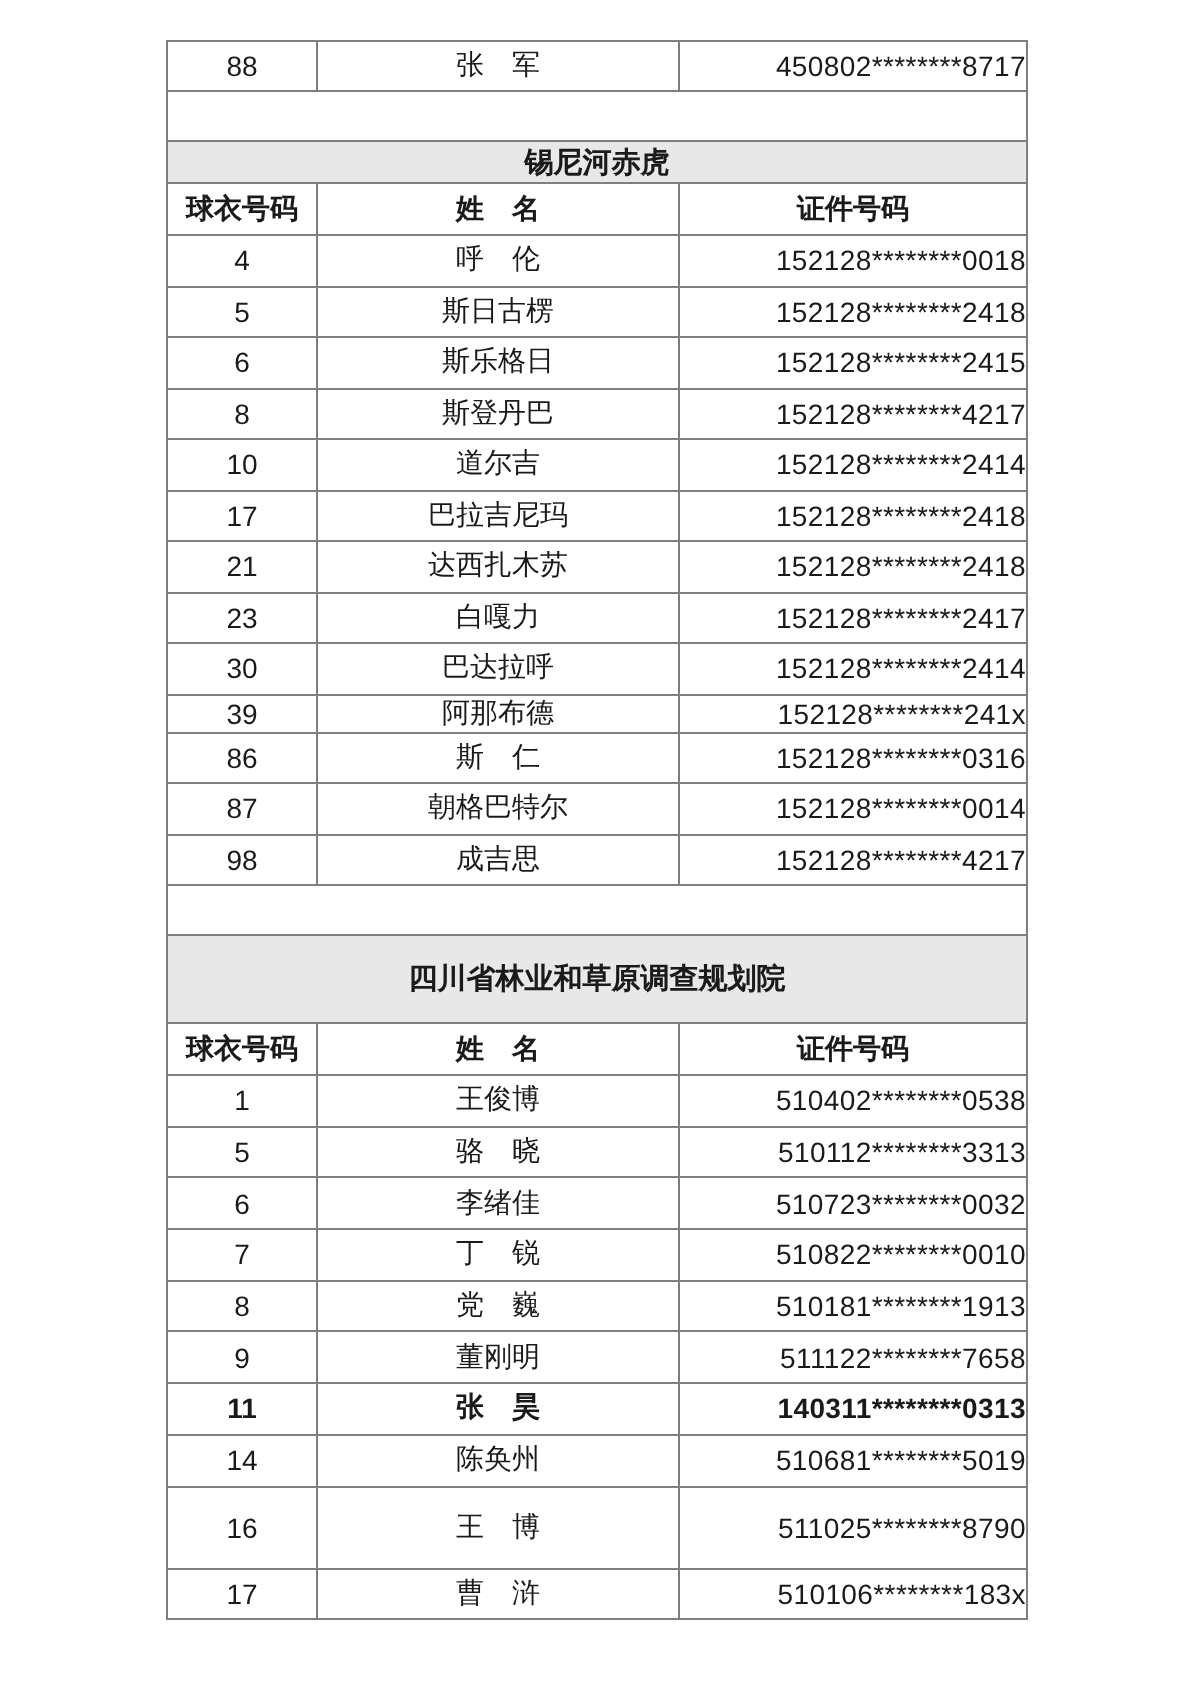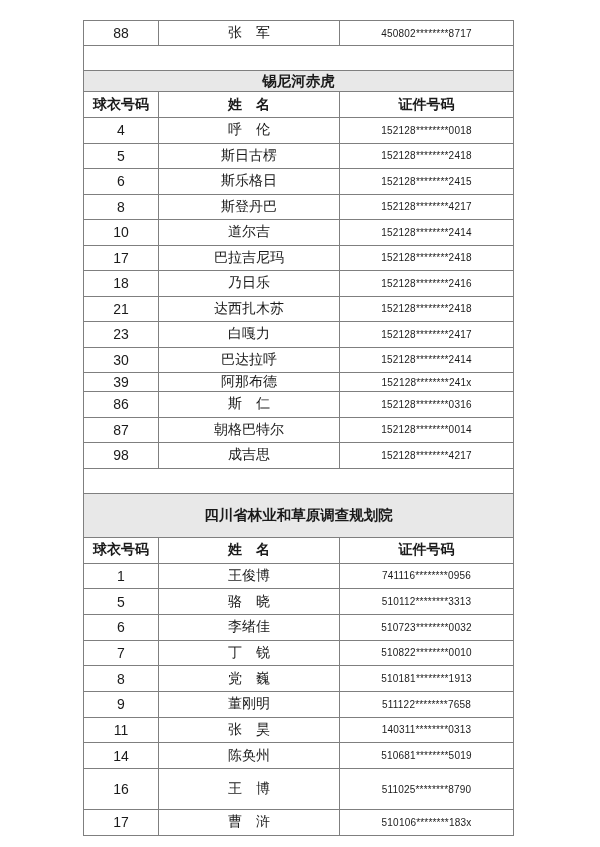--- a/index.html
+++ b/index.html
@@ -40,22 +40,23 @@
     border-top:none;
     border-bottom:none;
     background:#ffffff;
   }
   tr.section-title-row td{
     background:var(--section-bg);
     font-weight:bold;
     font-size:14.5px;
   }
   td.id-cell{
-    font-size:10px;
+    font-size:14px;
     letter-spacing:0.2px;
+    text-align:right;
   }
 </style>
 </head>
 <body>
 
 <table class="doc-table">
   <colgroup>
     <col style="width:75px">
     <col style="width:181px">
     <col style="width:174px">
@@ -101,25 +102,20 @@
         <td class="jersey-cell">10</td>
         <td class="name-cell">道尔吉</td>
         <td class="id-cell">152128********2414</td>
       </tr>
       <tr class="player-row" style="height: 25.5px;">
         <td class="jersey-cell">17</td>
         <td class="name-cell">巴拉吉尼玛</td>
         <td class="id-cell">152128********2418</td>
       </tr>
       <tr class="player-row" style="height: 25.5px;">
-        <td class="jersey-cell">18</td>
-        <td class="name-cell">乃日乐</td>
-        <td class="id-cell">152128********2416</td>
-      </tr>
-      <tr class="player-row" style="height: 25.5px;">
         <td class="jersey-cell">21</td>
         <td class="name-cell">达西扎木苏</td>
         <td class="id-cell">152128********2418</td>
       </tr>
       <tr class="player-row" style="height: 25.5px;">
         <td class="jersey-cell">23</td>
         <td class="name-cell">白嘎力</td>
         <td class="id-cell">152128********2417</td>
       </tr>
       <tr class="player-row" style="height: 25.5px;">
@@ -154,21 +150,21 @@
         <td class="section-title-cell" colspan="3">四川省林业和草原调查规划院</td>
       </tr>
       <tr class="header-row" style="height: 26px;">
         <th class="jersey-cell">球衣号码</th>
         <th class="name-cell">姓　名</th>
         <th class="id-cell">证件号码</th>
       </tr>
       <tr class="player-row" style="height: 25.7px;">
         <td class="jersey-cell">1</td>
         <td class="name-cell">王俊博</td>
-        <td class="id-cell">741116********0956</td>
+        <td class="id-cell">510402********0538</td>
       </tr>
       <tr class="player-row" style="height: 25.7px;">
         <td class="jersey-cell">5</td>
         <td class="name-cell">骆　晓</td>
         <td class="id-cell">510112********3313</td>
       </tr>
       <tr class="player-row" style="height: 25.7px;">
         <td class="jersey-cell">6</td>
         <td class="name-cell">李绪佳</td>
         <td class="id-cell">510723********0032</td>
@@ -181,21 +177,21 @@
       <tr class="player-row" style="height: 25.7px;">
         <td class="jersey-cell">8</td>
         <td class="name-cell">党　巍</td>
         <td class="id-cell">510181********1913</td>
       </tr>
       <tr class="player-row" style="height: 25.7px;">
         <td class="jersey-cell">9</td>
         <td class="name-cell">董刚明</td>
         <td class="id-cell">511122********7658</td>
       </tr>
-      <tr class="player-row" style="height: 25.7px;">
+      <tr class="player-row" style="height: 25.7px; font-weight: bold;">
         <td class="jersey-cell">11</td>
         <td class="name-cell">张　昊</td>
         <td class="id-cell">140311********0313</td>
       </tr>
       <tr class="player-row" style="height: 25.7px;">
         <td class="jersey-cell">14</td>
         <td class="name-cell">陈奂州</td>
         <td class="id-cell">510681********5019</td>
       </tr>
       <tr class="player-row" style="height: 41px;">

